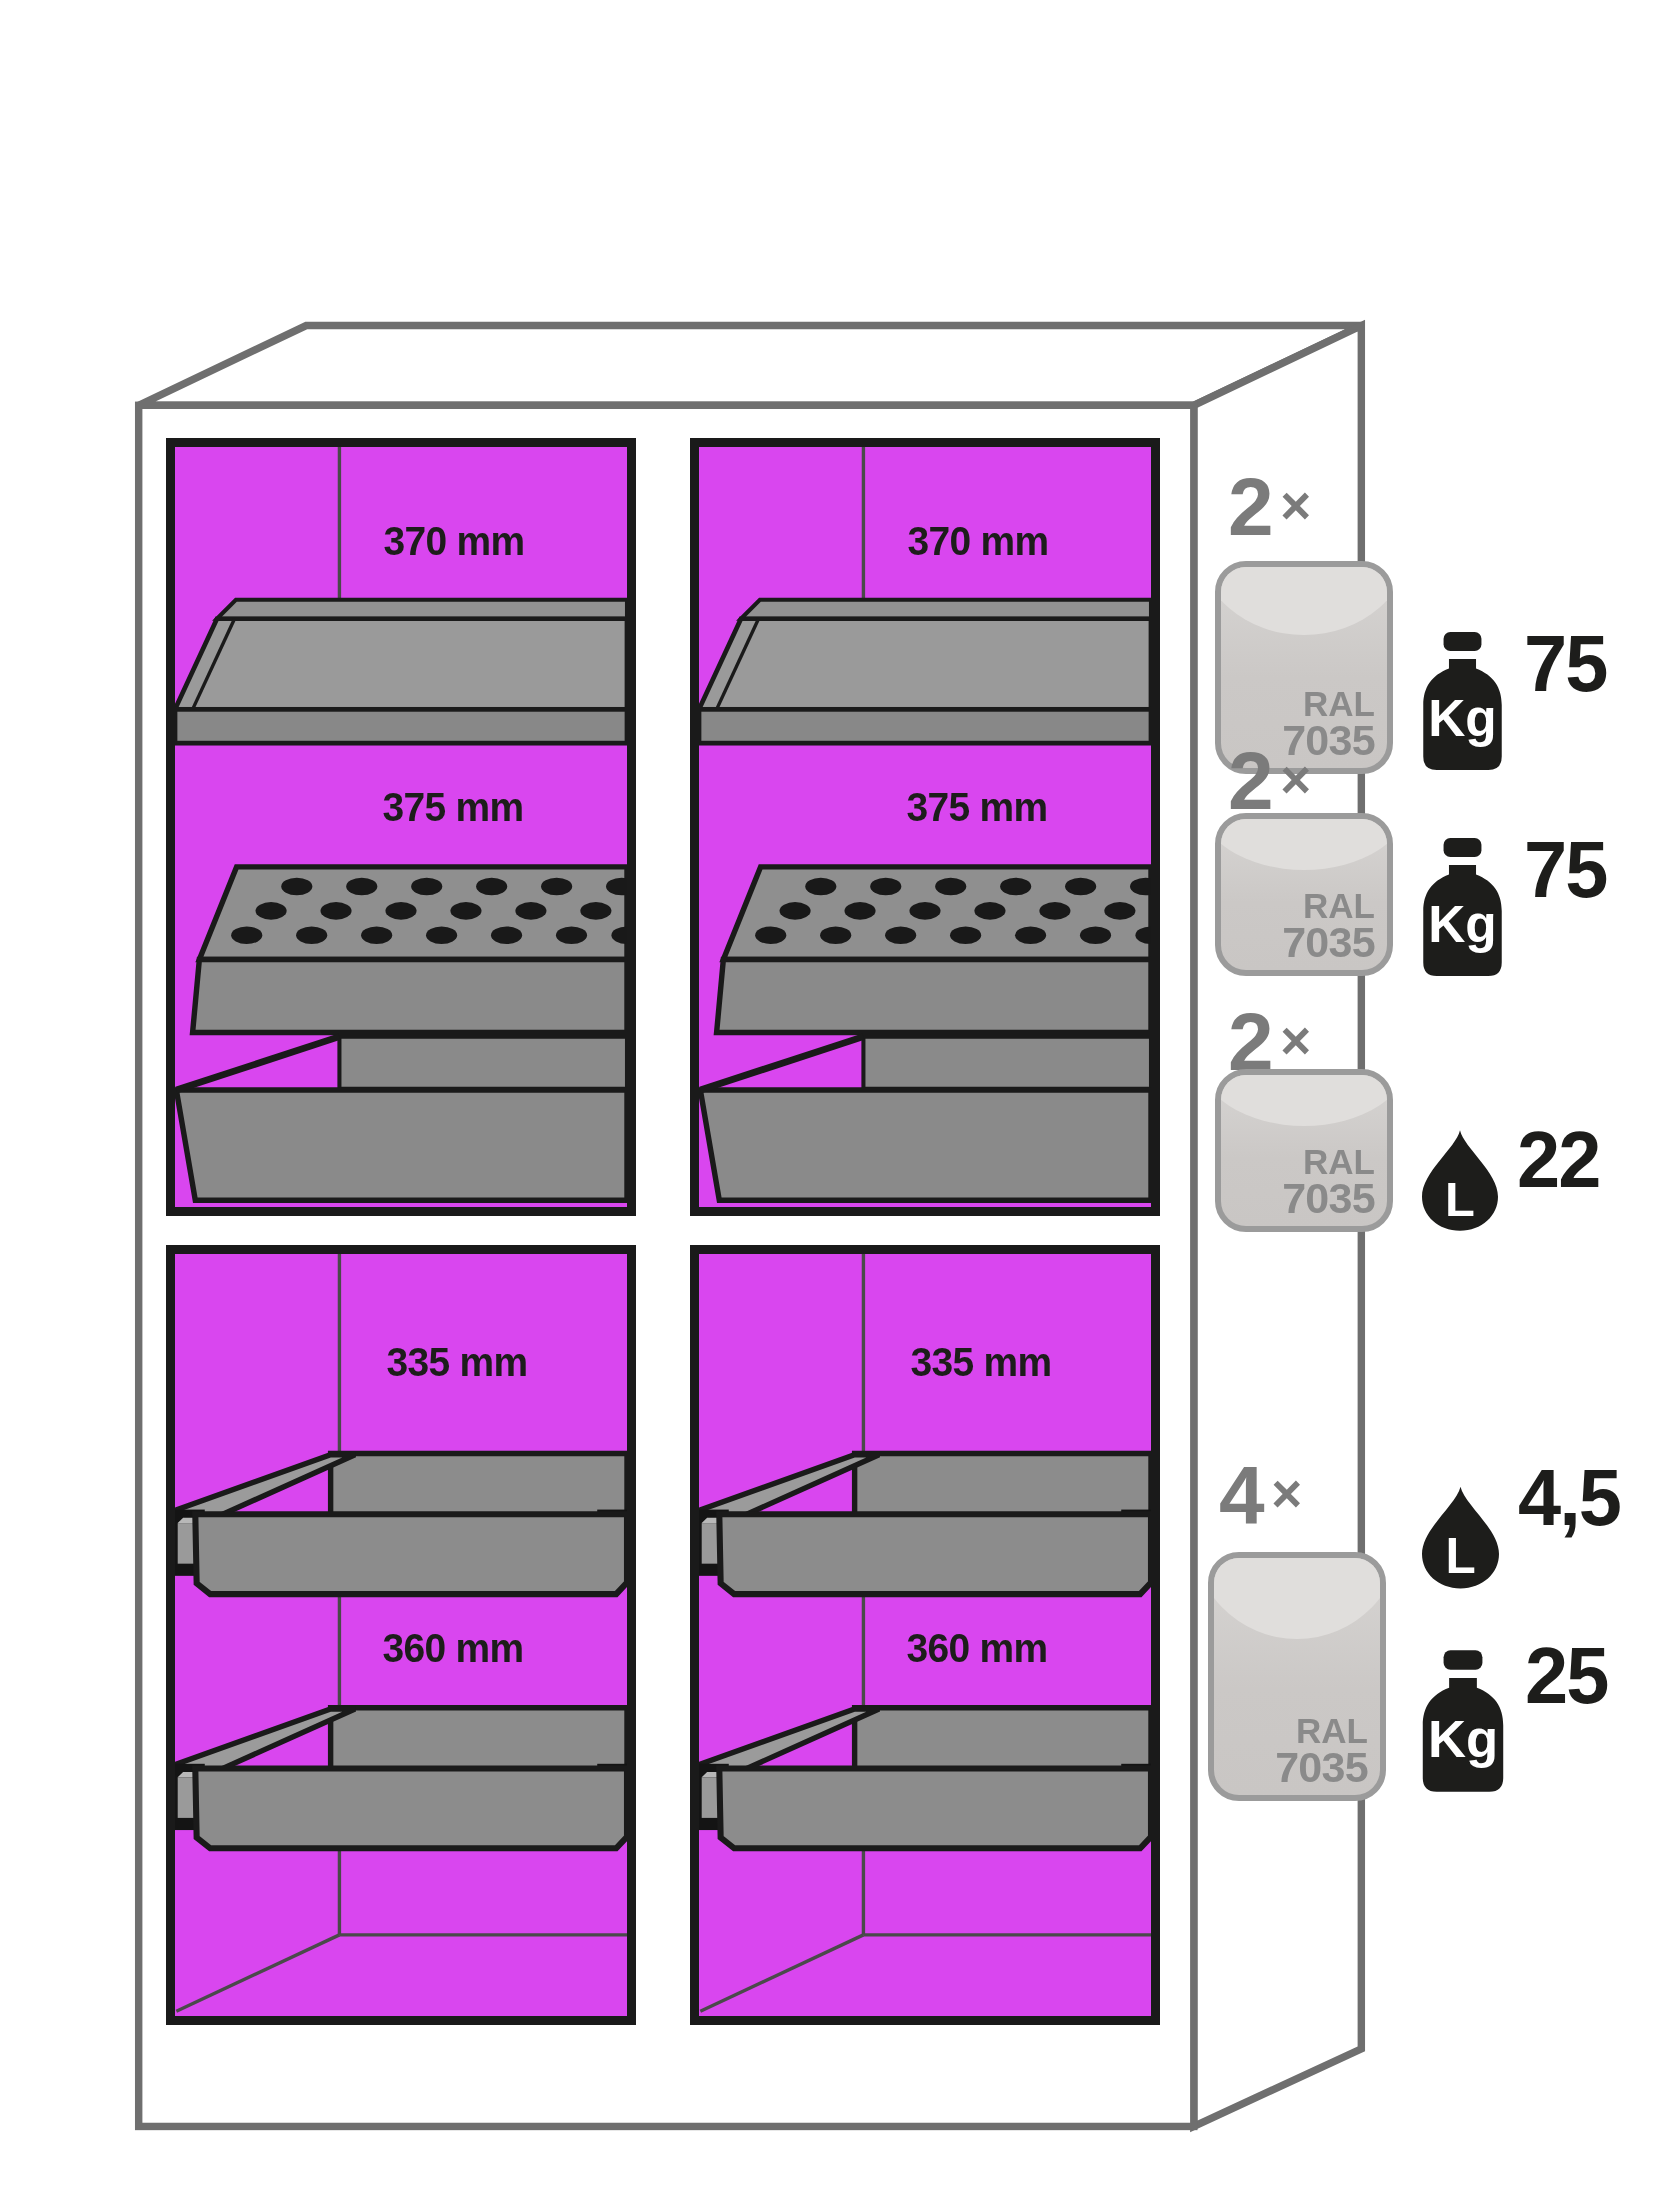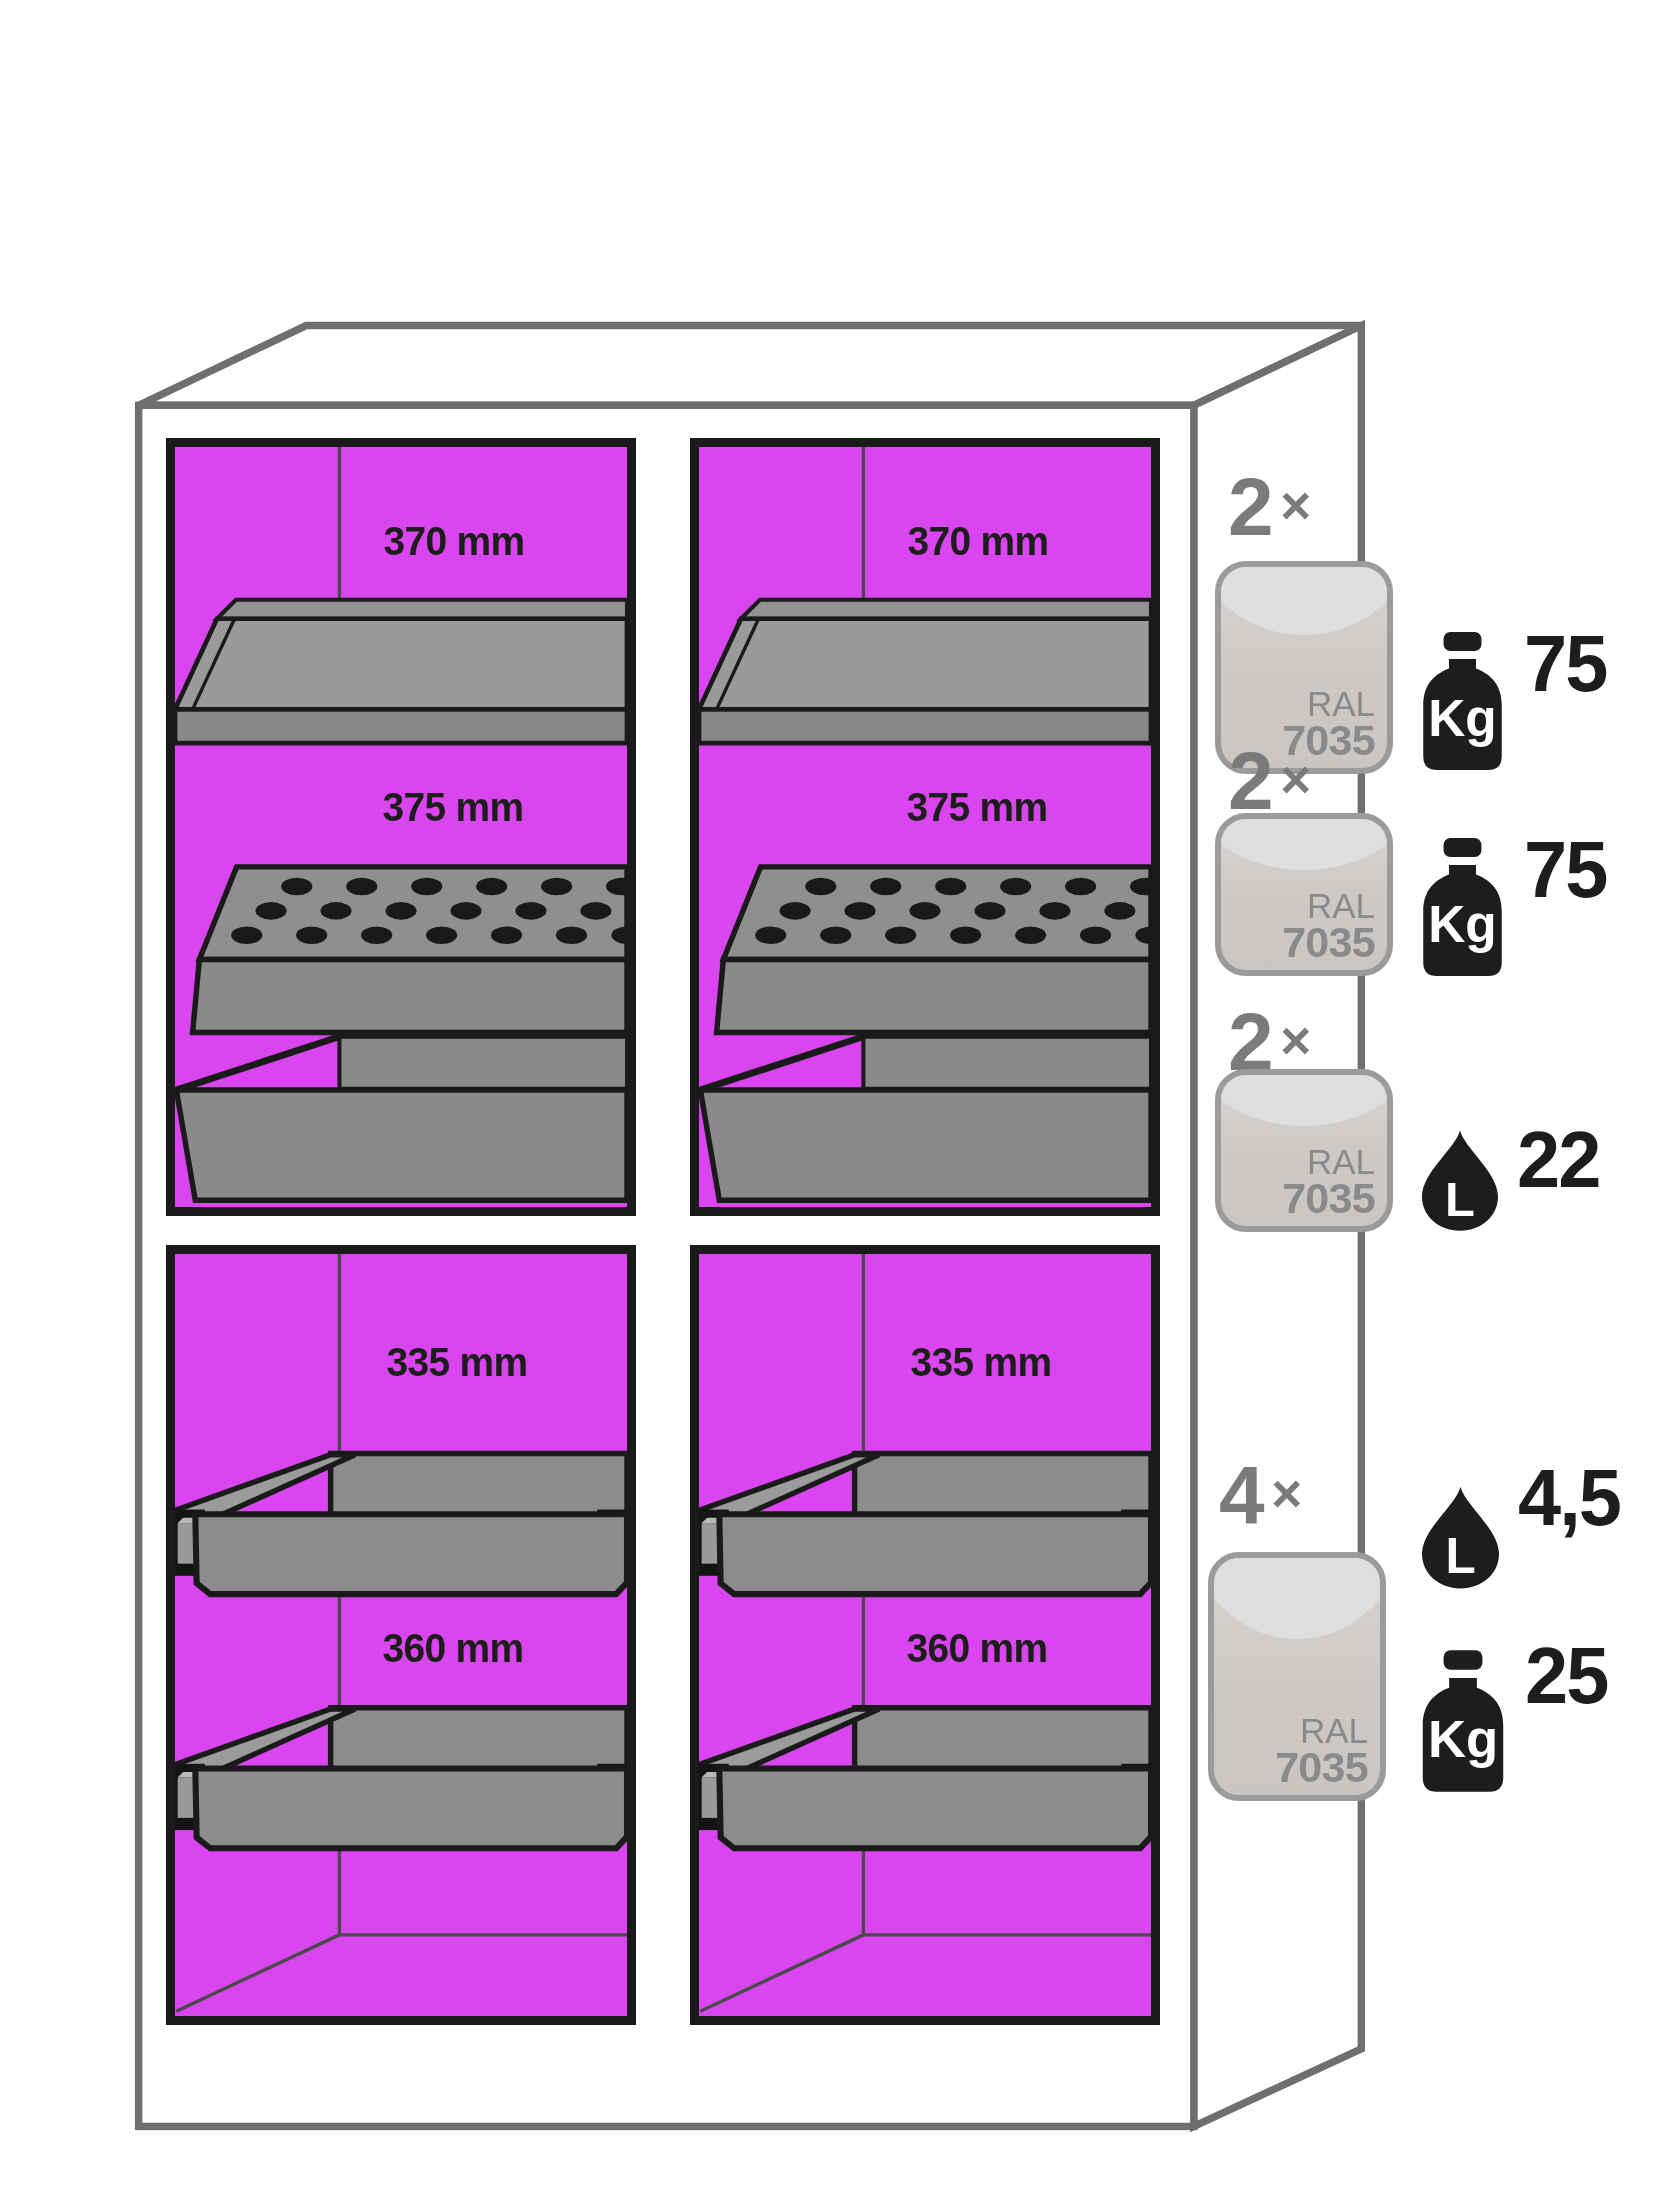--- a/index.html
+++ b/index.html
@@ -16,21 +16,21 @@
 
   
   .count{position:absolute;color:#7b7b7b;font-weight:bold;font-size:82px;line-height:1;
          letter-spacing:-1.4px;white-space:nowrap;}
   .count .times{font-size:53px;vertical-align:10.8px;margin-left:8px;font-weight:bold;}
   .swatch{position:absolute;box-sizing:border-box;border:6.8px solid #9b9b9b;border-radius:31px;
           background:linear-gradient(180deg,#d7d5d3 0%,#cbc8c6 55%,#c9c6c4 100%);overflow:hidden;}
   .swatch::before{content:"";position:absolute;left:-14%;top:-58%;width:128%;height:92%;
           background:#e0deDC;background:#e0dedc;border-radius:50%;}
   .ral{position:absolute;right:12px;bottom:6.8px;text-align:right;color:#8a8a8a;line-height:0.95;}
-  .ral .l1{font-size:35px;font-weight:normal;letter-spacing:0;}
+  .ral .l1{font-size:35px;font-weight:bold;letter-spacing:0;}
   .ral .l2{font-size:43px;font-weight:bold;letter-spacing:-0.7px;}
   .metric{position:absolute;display:flex;align-items:flex-start;margin-left:20px;}
   .metric-value{font-weight:bold;font-size:80px;line-height:0.80;color:#1d1d1b;
                 letter-spacing:-2px;margin-left:19px;transform:scaleX(0.97);transform-origin:left bottom;}
 </style>
 </head>
 <body>
 
 <div class="canvas">
 

